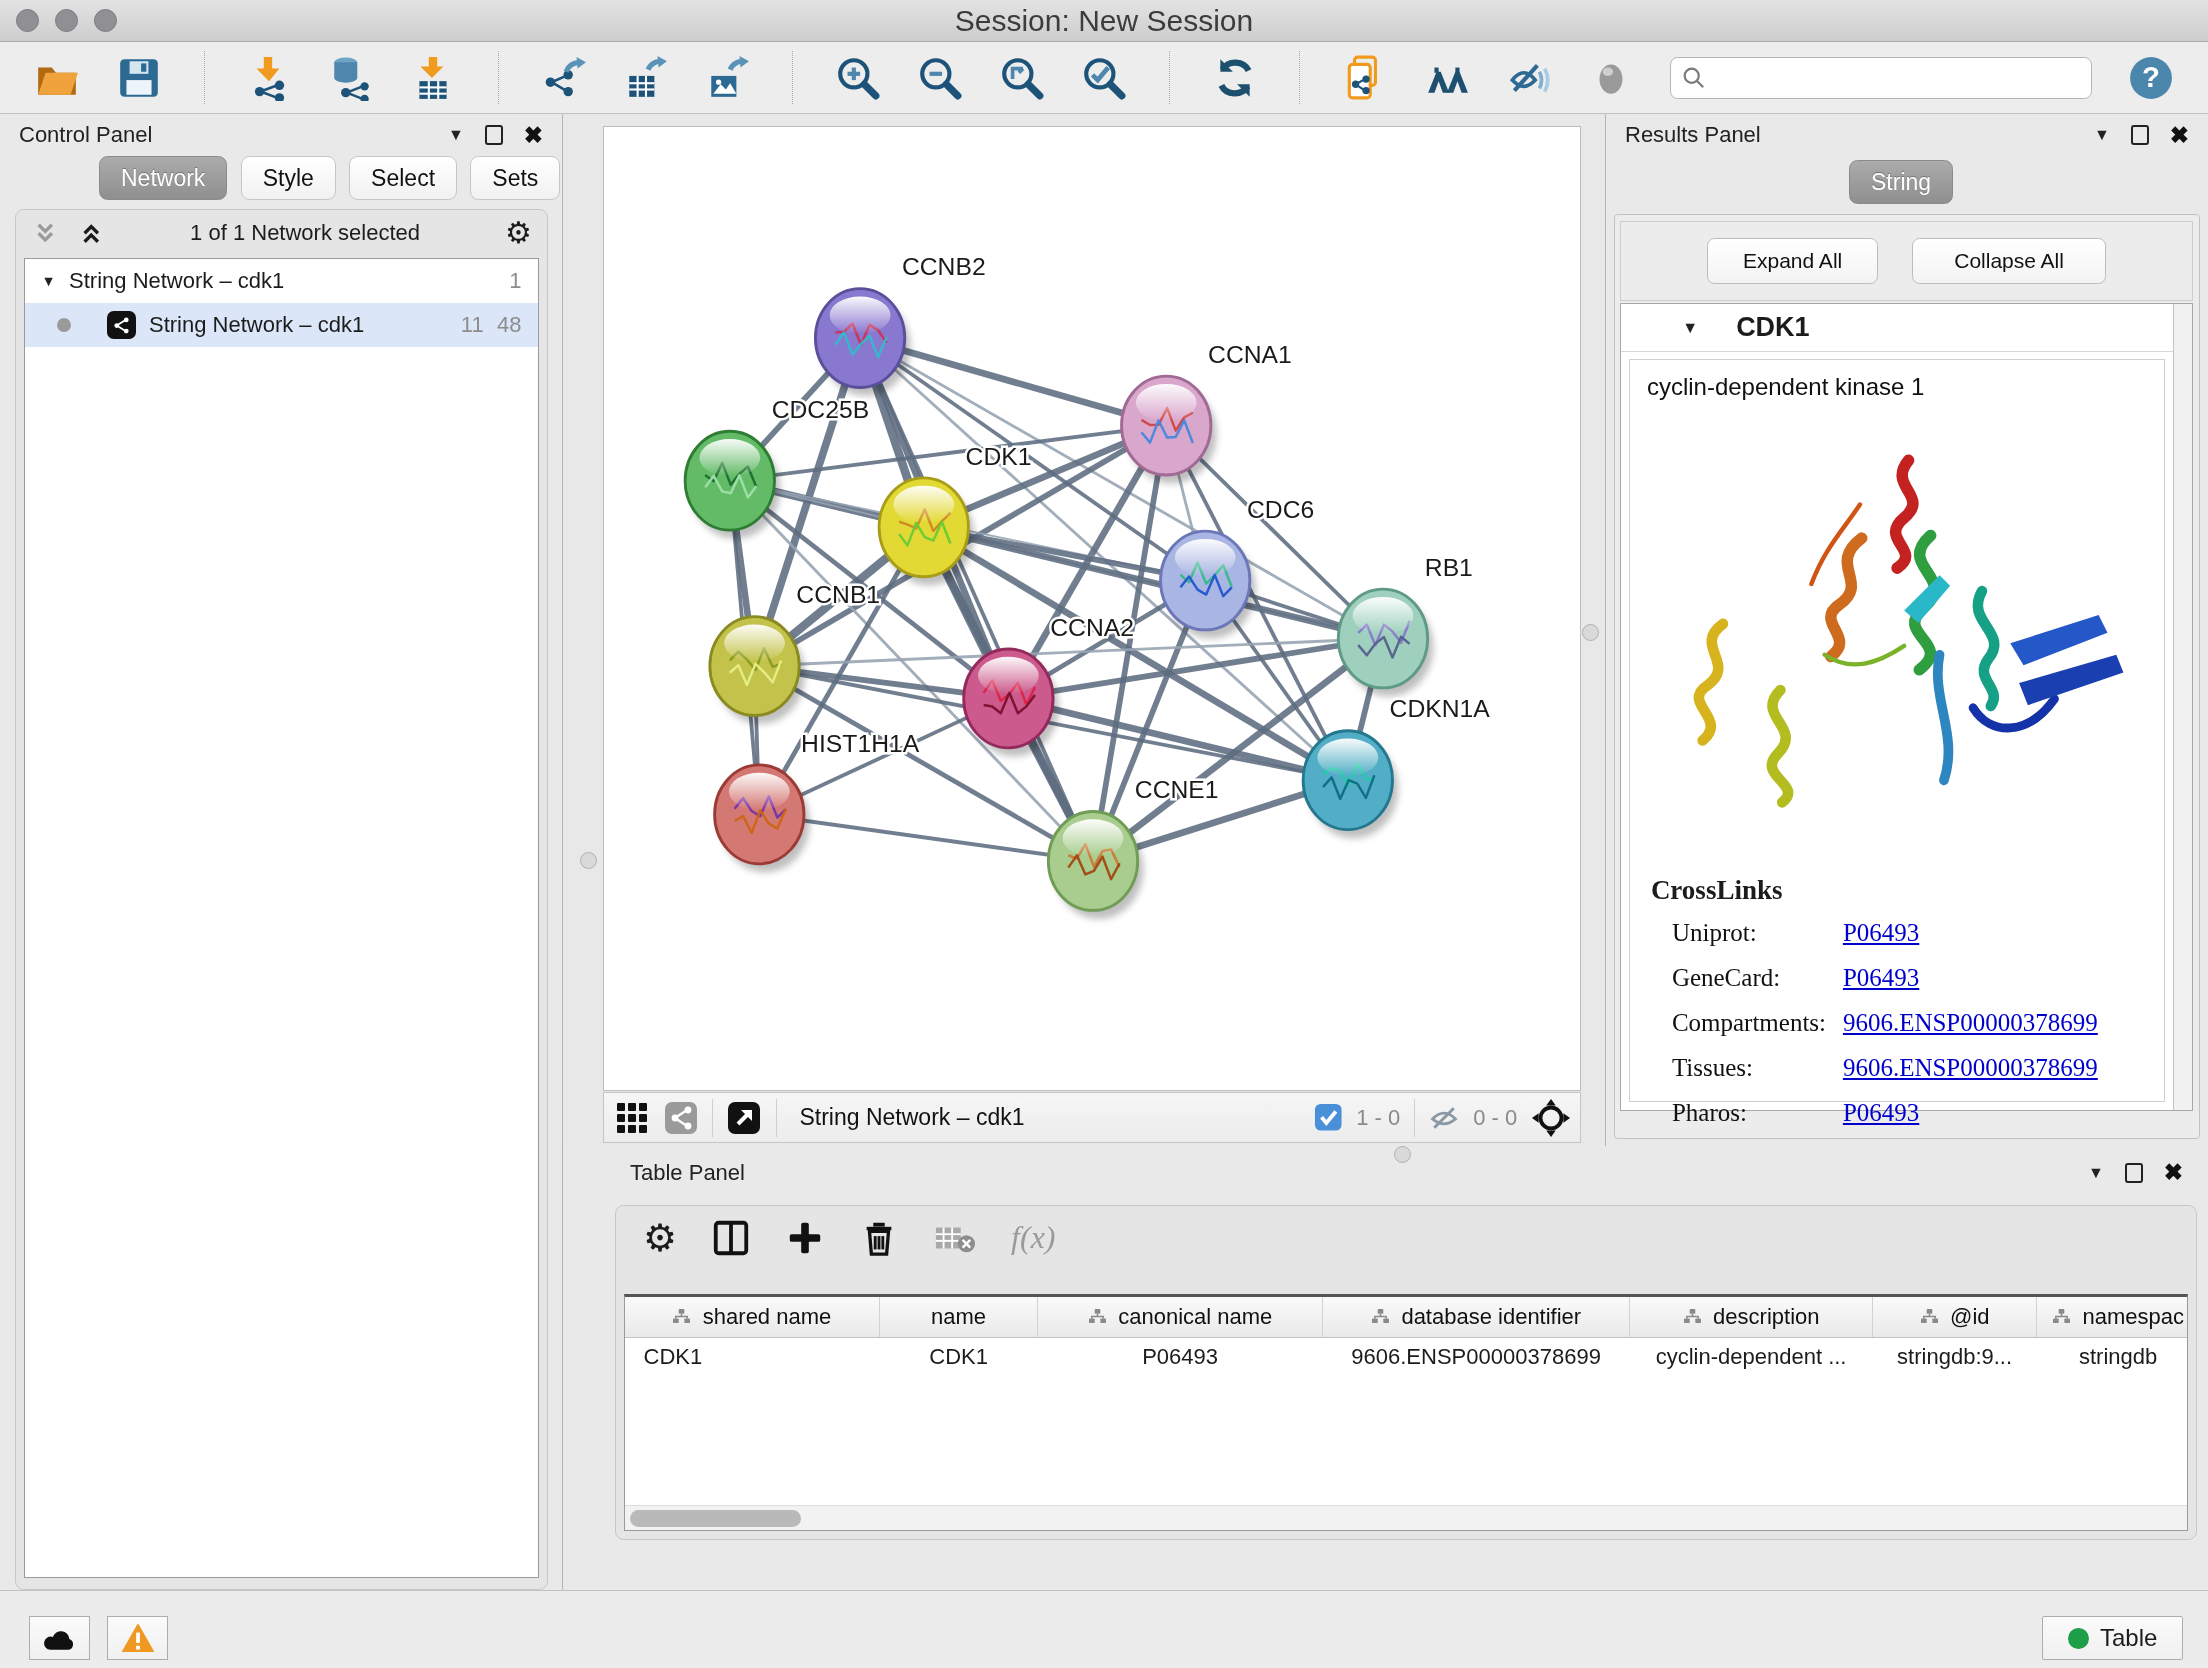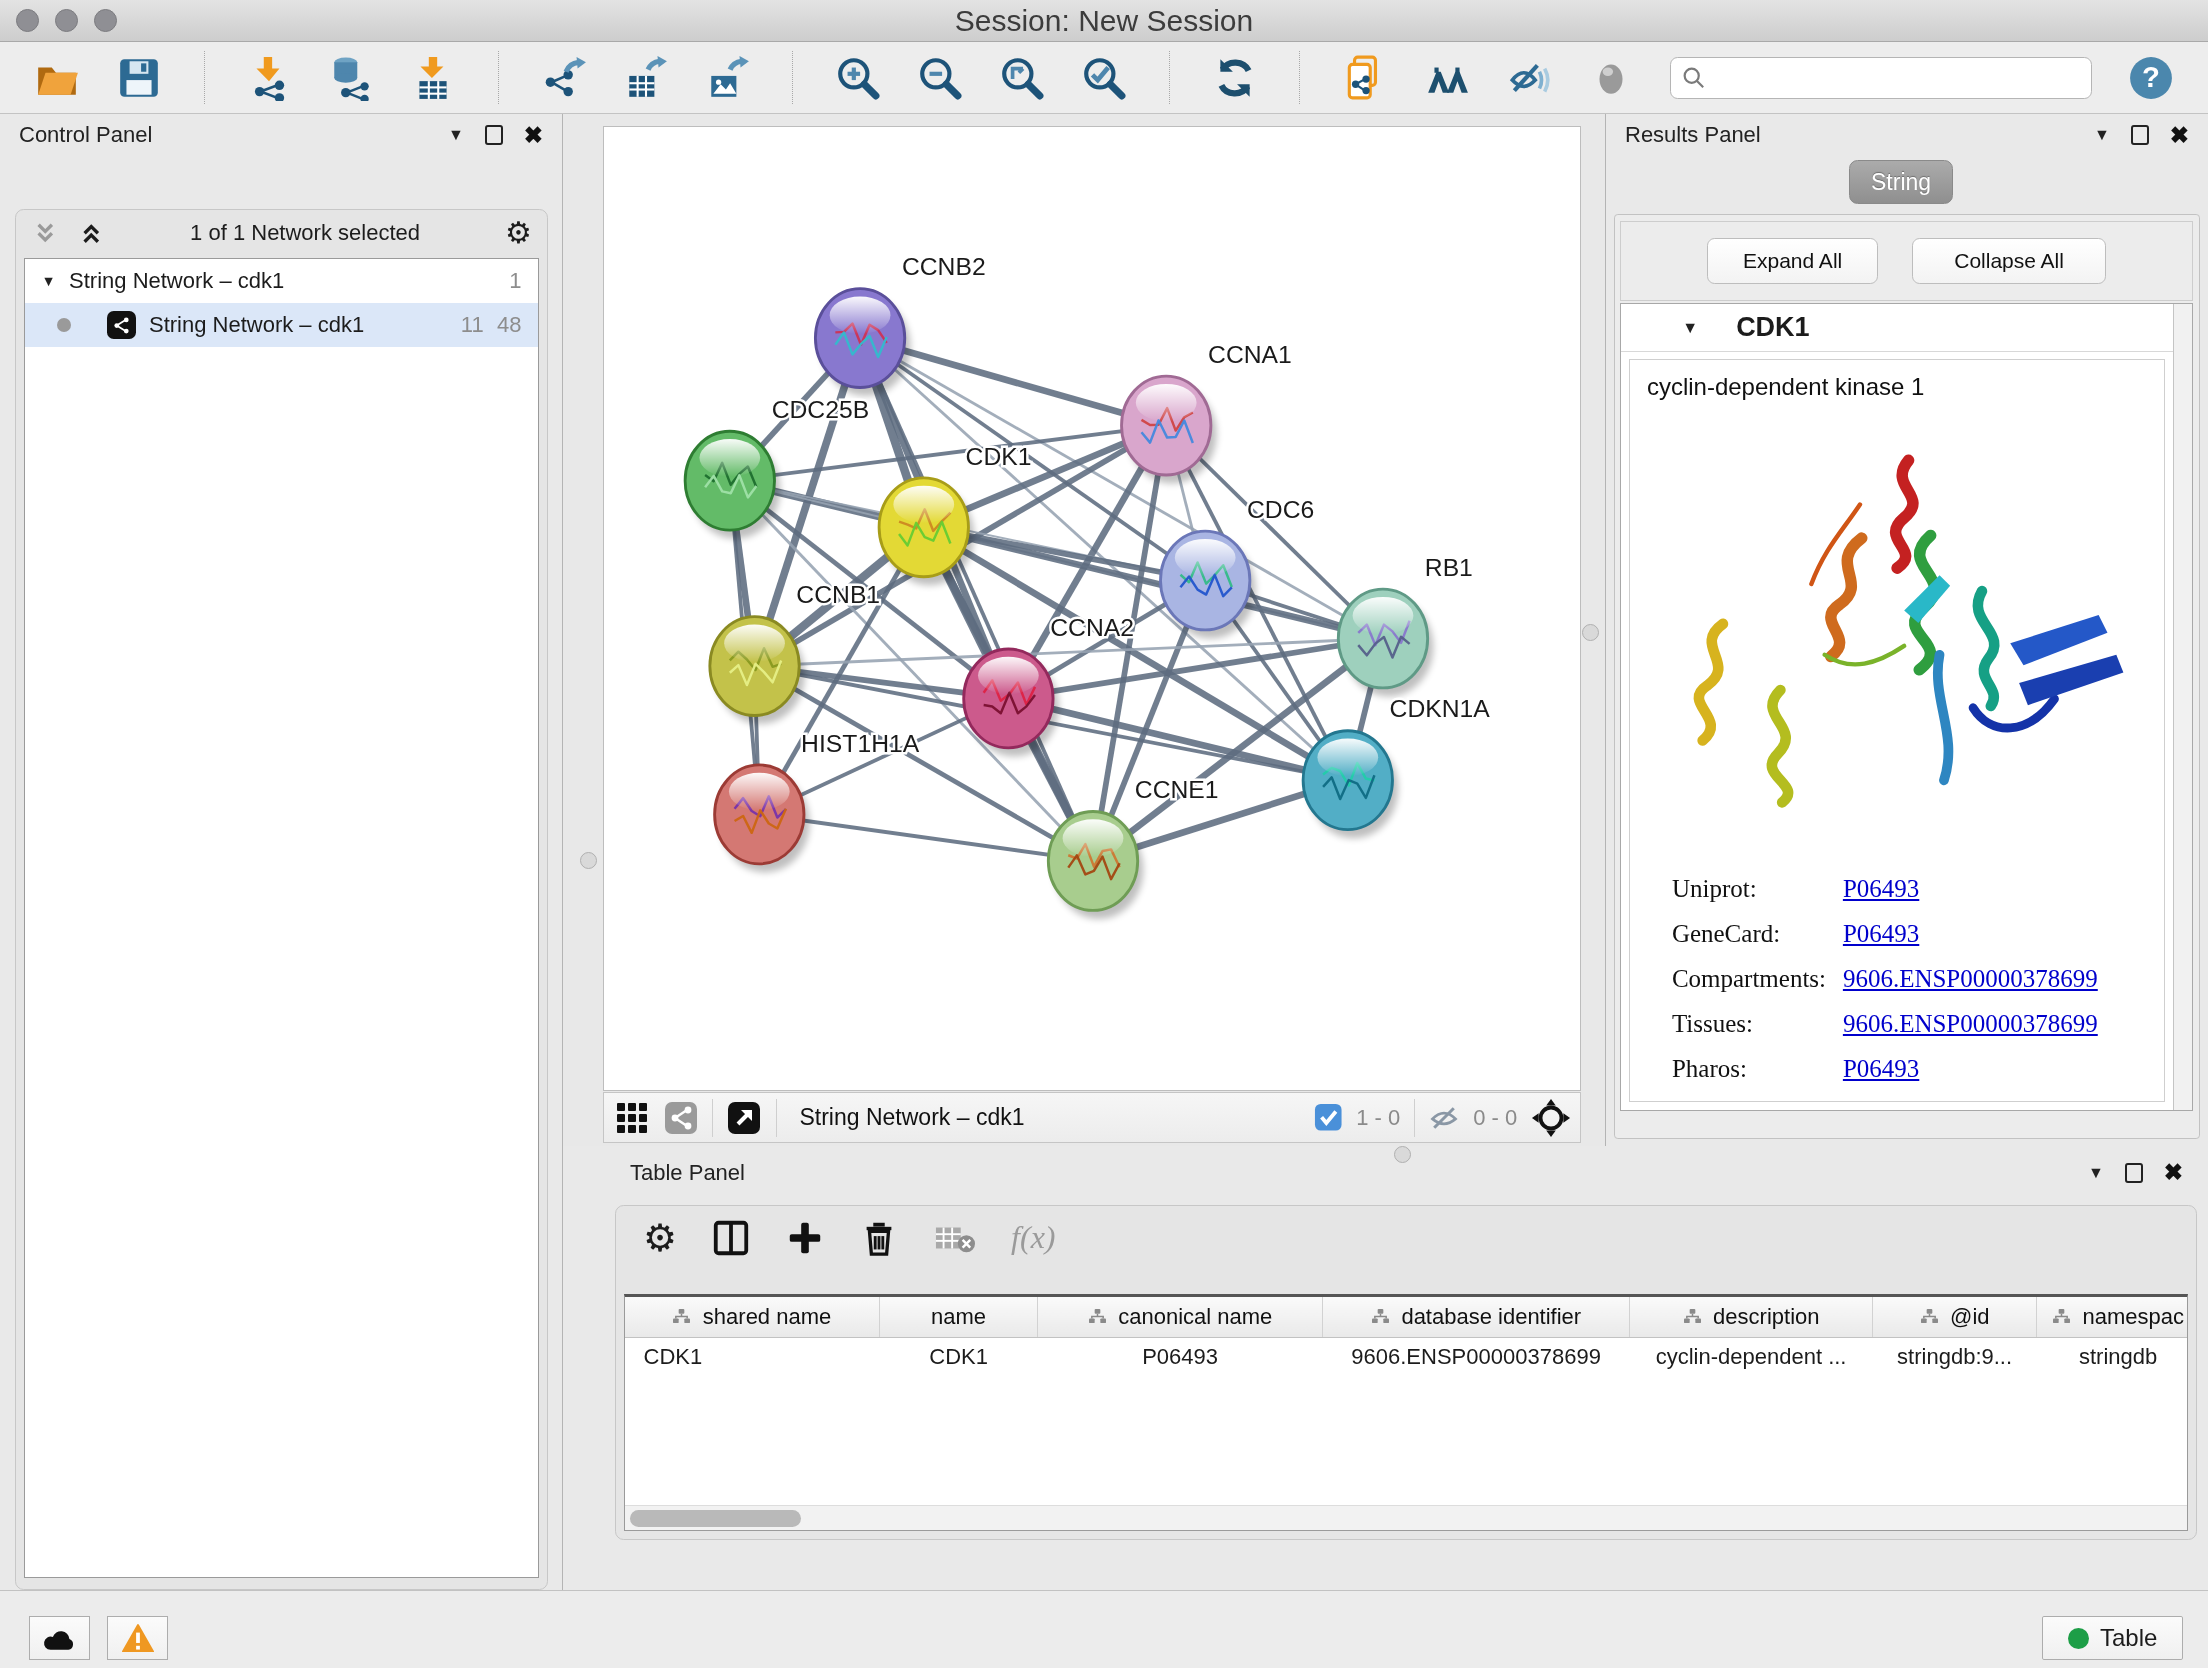--- a/index.html
+++ b/index.html
@@ -292,20 +292,26 @@
 </div>
 
 <div id="control-panel" class="abs">
   <div class="phead">
     <span>Control Panel</span>
     <span class="pctrl">
       <span class="tri">▼</span>
       <span class="flt"></span>
       <span class="xbtn">✖</span>
     </span>
+  </div>
+  <div id="cp-tabs">
+    <div class="tabbtn sel">Network</div>
+    <div class="tabbtn">Style</div>
+    <div class="tabbtn">Select</div>
+    <div class="tabbtn">Sets</div>
   </div>
   <div id="cp-box" class="gbox" style="height:1381px">
     <div id="cp-toolbar">
       <svg width="28.5" height="28.5" viewBox="0 0 30 30">
           <g stroke="#9a9a9a" stroke-width="3.5" fill="none">
             <path d="M8 6l7 7 7-7"></path>
             <path d="M8 15l7 7 7-7"></path>
           </g>
         </svg>
       <svg width="28.5" height="28.5" viewBox="0 0 30 30">
@@ -600,20 +606,21 @@
             <path d="M340 250 C330 300 362 340 345 392" stroke="#2e86c1" stroke-width="11"></path>
             <path d="M470 300 C440 342 398 342 378 310" stroke="#1433a8" stroke-width="10"></path>
             <path d="M250 80 C230 110 210 130 195 170" stroke="#d05515" stroke-width="5"></path>
             <path d="M210 250 C240 270 270 260 300 240" stroke="#7ab32a" stroke-width="5"></path>
           </g>
           <polygon points="420,237 520,205 530,225 435,262" fill="#2458c8"></polygon>
           <polygon points="430,282 540,250 548,270 440,307" fill="#1a3fb0"></polygon>
           <polygon points="300,200 340,160 352,172 316,214" fill="#29b8c8"></polygon>
         </svg>
         <div id="xlinks">
+          <div id="xl-title">CrossLinks</div>
           <div id="xl-rows">
               <div class="xlrow">
                 <span class="l">Uniprot:</span>
                 <span class="v">P06493</span>
               </div>
               <div class="xlrow">
                 <span class="l">GeneCard:</span>
                 <span class="v">P06493</span>
               </div>
               <div class="xlrow">

